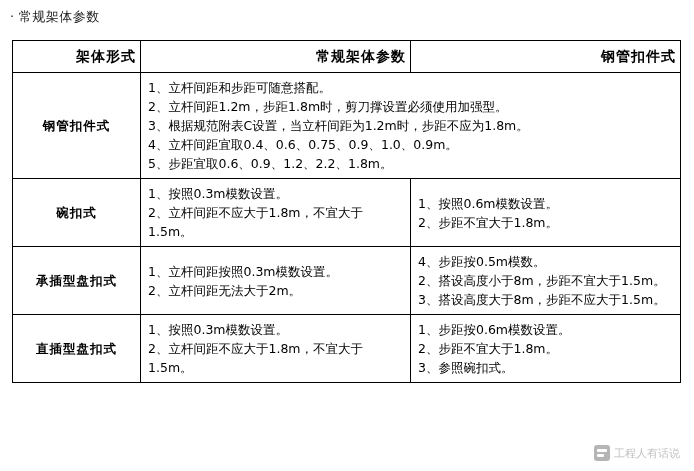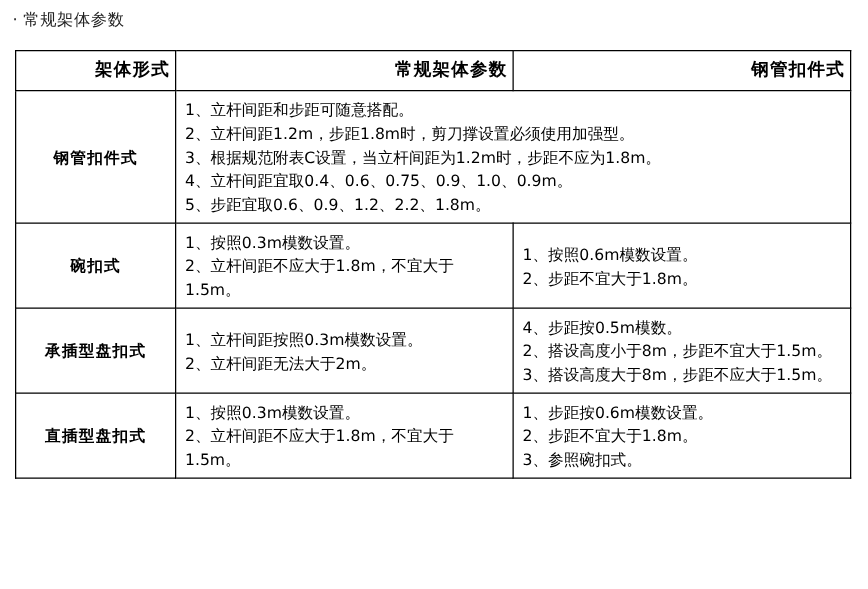--- a/index.html
+++ b/index.html
@@ -178,14 +178,18 @@
         </td>
         <td class="cell">
           <span class="line">1、步距按0.6m模数设置。</span>
           <span class="line">2、步距不宜大于1.8m。</span>
           <span class="line">3、参照碗扣式。</span>
         </td>
       </tr>
     </tbody>
   </table>
 
+  <div class="watermark">
+    <span class="wm-icon"></span>
+    <span class="wm-text">工程人有话说</span>
+  </div>
 
 </div>
 
 </body></html>

